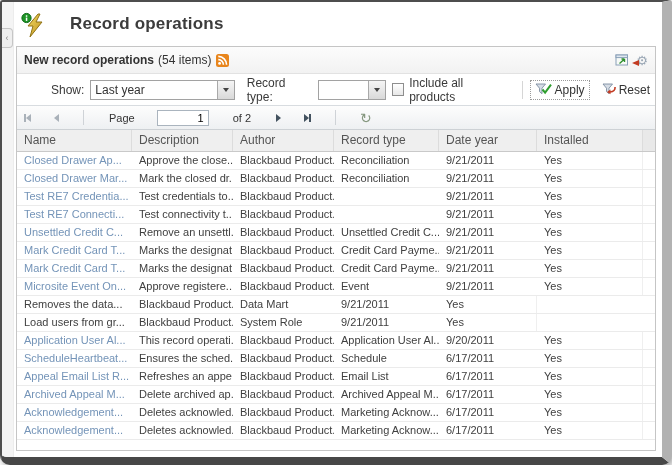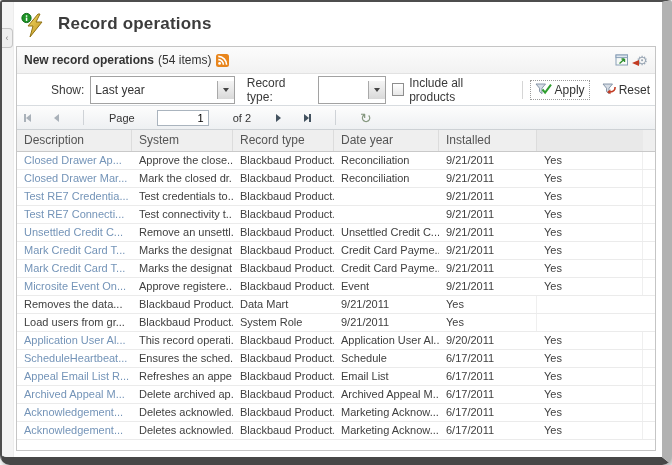--- a/index.html
+++ b/index.html
@@ -16,21 +16,21 @@
   }
   .splitter{ width:12px; background:#f4f4f4; border-right:1px solid #ececec; position:relative; }
   .splitter-tab{
     position:absolute; top:26px; left:0; width:11px; height:20px;
     background:#efefef; border:1px solid #c6c6c6; border-left:none; border-radius:0 4px 4px 0;
     font-size:9px; color:#8a8a8a; line-height:18px; text-align:center; cursor:pointer;
   }
   .main{ flex:1; display:flex; flex-direction:column; }
 
   .titlebar{ height:44px; display:flex; align-items:center; padding-left:6px; background:#fff; }
-  .titlebar h1{ font-size:17px; font-weight:bold; color:#3c3c3c; margin-left:10px; letter-spacing:.2px; }
+  .titlebar h1{ font-size:17px; font-weight:bold; color:#3c3c3c; margin-left:22px; letter-spacing:.2px; }
   .app-icon{ margin-top:2px; }
 
   .panel{
     margin:0 6px 6px 2px; height:405px;
     border:1px solid #c5c5c5; background:#fff;
     display:flex; flex-direction:column; overflow:hidden;
   }
 
   
   .listbar{
@@ -43,21 +43,21 @@
   .listbar .spacer{ flex:1; }
   .mini-icon{ display:inline-flex; margin-left:6px; cursor:pointer; position:relative; }
   .gear-glyph{ font-size:13px; color:#9aa7b5; line-height:13px; }
   .gear-arrow{ position:absolute; left:-4px; bottom:1px; width:0; height:0;
     border-top:3px solid transparent; border-bottom:3px solid transparent; border-right:7px solid #c23b22; }
 
   
   .filterbar{ height:31px; flex:0 0 31px; display:flex; align-items:center; background:#fff; font-size:12px; color:#3a3a3a; }
   .filterbar .lbl{ margin-right:6px; }
   .f-show-lbl{ margin-left:34px; }
-  .combo{ height:28px; border:1px solid #a2a2a2; background:#fff; display:flex; align-items:center; cursor:pointer; }
+  .combo{ height:20px; border:1px solid #a2a2a2; background:#fff; display:flex; align-items:center; cursor:pointer; }
   .combo .val{ flex:1; padding-left:4px; font-size:12px; color:#333; white-space:nowrap; overflow:hidden; }
   .combo-btn{ width:17px; height:18px; background:linear-gradient(#f5f5f5,#d9d9d9); border-left:1px solid #a9a9a9;
     display:flex; align-items:center; justify-content:center; }
   .chev{ width:0; height:0; border-left:3.5px solid transparent; border-right:3.5px solid transparent; border-top:4px solid #444; }
   .combo-show{ width:150px; margin-right:12px; }
   .combo-rtype{ width:70px; margin-right:6px; }
   .checkbox{ width:13px; height:13px; border:1px solid #8e8e8e; background:linear-gradient(#fff,#e8e8e8);
     display:inline-block; margin-right:5px; cursor:pointer; }
   .vsep{ width:1px; height:18px; background:#d6d6d6; margin:0 7px; }
   .fbtn{ display:inline-flex; align-items:center; gap:3px; background:transparent; border:1px solid transparent;
@@ -200,22 +200,23 @@
           </span>
         <span class="pg ena">
             <span class="tri-r"></span>
             <span class="bar"></span>
           </span>
         <span class="psep"></span>
         <span class="refresh">↻</span>
       </div>
 
       <div class="thead grid-cols">
+        <span class="th">Name</span>
         <span class="th">Description</span>
-        <span class="th">System</span>
+        <span class="th">Author</span>
         <span class="th">Record type</span>
         <span class="th">Date year</span>
         <span class="th">Installed</span>
         <span class="th tail"></span>
       </div>
 
       <div class="tbody">
           <div class="trow grid-cols">
             <span class="tc c0">Closed Drawer Ap...</span>
             <span class="tc c1">Approve the close...</span>

